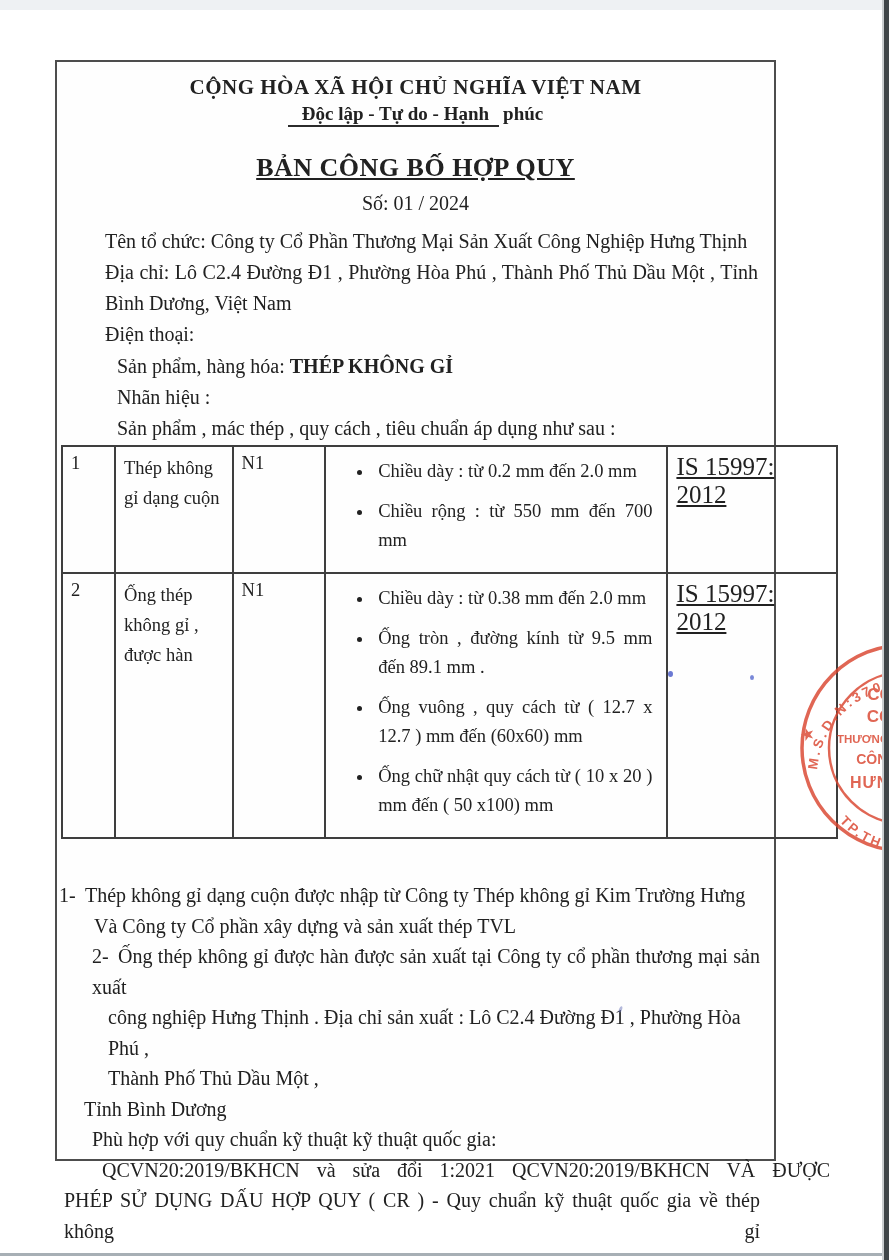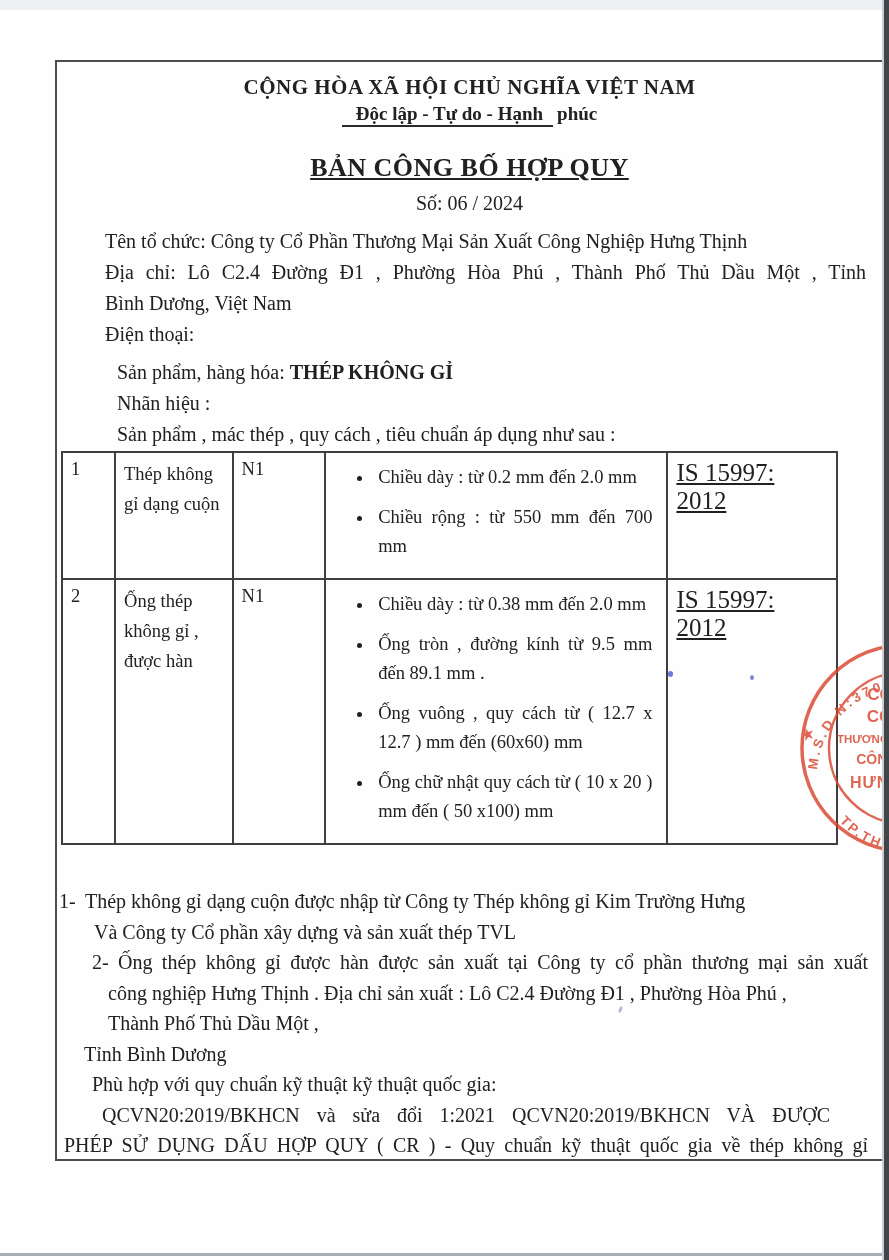--- a/index.html
+++ b/index.html
@@ -10,35 +10,35 @@
     color:#212121;
     position:relative;
     overflow:hidden;
   }
   .scan-strip-top{position:absolute;left:0;top:0;width:889px;height:10px;background:#eef1f3;}
   .scan-edge-right{position:absolute;right:0;top:0;width:5px;height:1260px;background:#3f4548;}
   .scan-edge-right-halo{position:absolute;right:5px;top:0;width:2px;height:1260px;background:#c9cdcf;}
   .scan-line-bottom{position:absolute;left:0;bottom:4px;width:889px;height:3px;background:#a7afb5;}
 
   .doc-frame{
-    position:absolute;left:55px;top:60px;width:829px;height:1101px;
+    position:absolute;left:55px;top:60px;width:721px;height:1101px;
     border:2px solid #4d4d4d;box-sizing:border-box;background:#fefefe;
   }
   .t-center{text-align:center;}
   .national-title{margin-top:13px;font-size:21px;font-weight:bold;letter-spacing:.5px;}
   .motto{font-size:19px;font-weight:bold;line-height:27px;}
   .motto-underline{border-bottom:2px solid #2b2b2b;padding:0 10px 1px 14px;}
   .motto-tail{padding-left:4px;}
   .doc-title{margin-top:25px;font-size:26px;font-weight:bold;letter-spacing:.5px;line-height:32px;text-decoration:underline;}
   .doc-number{margin-top:5px;font-size:20px;line-height:28px;}
 
   .body-text{margin:9px 16px 0 48px;font-size:20px;}
   .body-line{line-height:31px;}
   .just{text-align:justify;text-align-last:justify;}
-  .indent-group{margin-left:12px;margin-top:7px;}
+  .indent-group{margin-left:12px;margin-top:1px;}
   .bold{font-weight:bold;}
 
   table.spec-table{
     border-collapse:collapse;margin:1px 0 0 4px;width:777px;table-layout:fixed;
     font-size:18.5px;
   }
   .spec-table th,.spec-table td{
     border:2px solid #3e3e3e;vertical-align:top;padding:6px 8px;
     font-weight:normal;text-align:left;
   }
@@ -80,21 +80,21 @@
 <body>
 
 <div class="scan-strip-top"></div>
 
 <div class="doc-frame">
 
   <div class="t-center national-title">CỘNG HÒA XÃ HỘI CHỦ NGHĨA VIỆT NAM</div>
   <div class="t-center motto"><span class="motto-underline">Độc lập - Tự do - Hạnh</span><span class="motto-tail">phúc</span></div>
 
   <div class="t-center doc-title">BẢN CÔNG BỐ HỢP QUY</div>
-  <div class="t-center doc-number">Số: 06 / 2024</div>
+  <div class="t-center doc-number">Số: 01 / 2024</div>
 
   <div class="body-text">
     <div class="body-line">Tên tổ chức: Công ty Cổ Phần Thương Mại Sản Xuất Công Nghiệp Hưng Thịnh</div>
     <div class="body-line just">Địa chỉ: Lô C2.4 Đường Đ1 , Phường Hòa Phú , Thành Phố Thủ Dầu Một , Tỉnh</div>
     <div class="body-line">Bình Dương, Việt Nam</div>
     <div class="body-line">Điện thoại:</div>
     <div class="indent-group">
       <div class="body-line"><span>Sản phẩm, hàng hóa: </span><span class="bold">THÉP KHÔNG GỈ</span></div>
       <div class="body-line">Nhãn hiệu :</div>
       <div class="body-line">Sản phẩm , mác thép , quy cách , tiêu chuẩn áp dụng như sau :</div>

